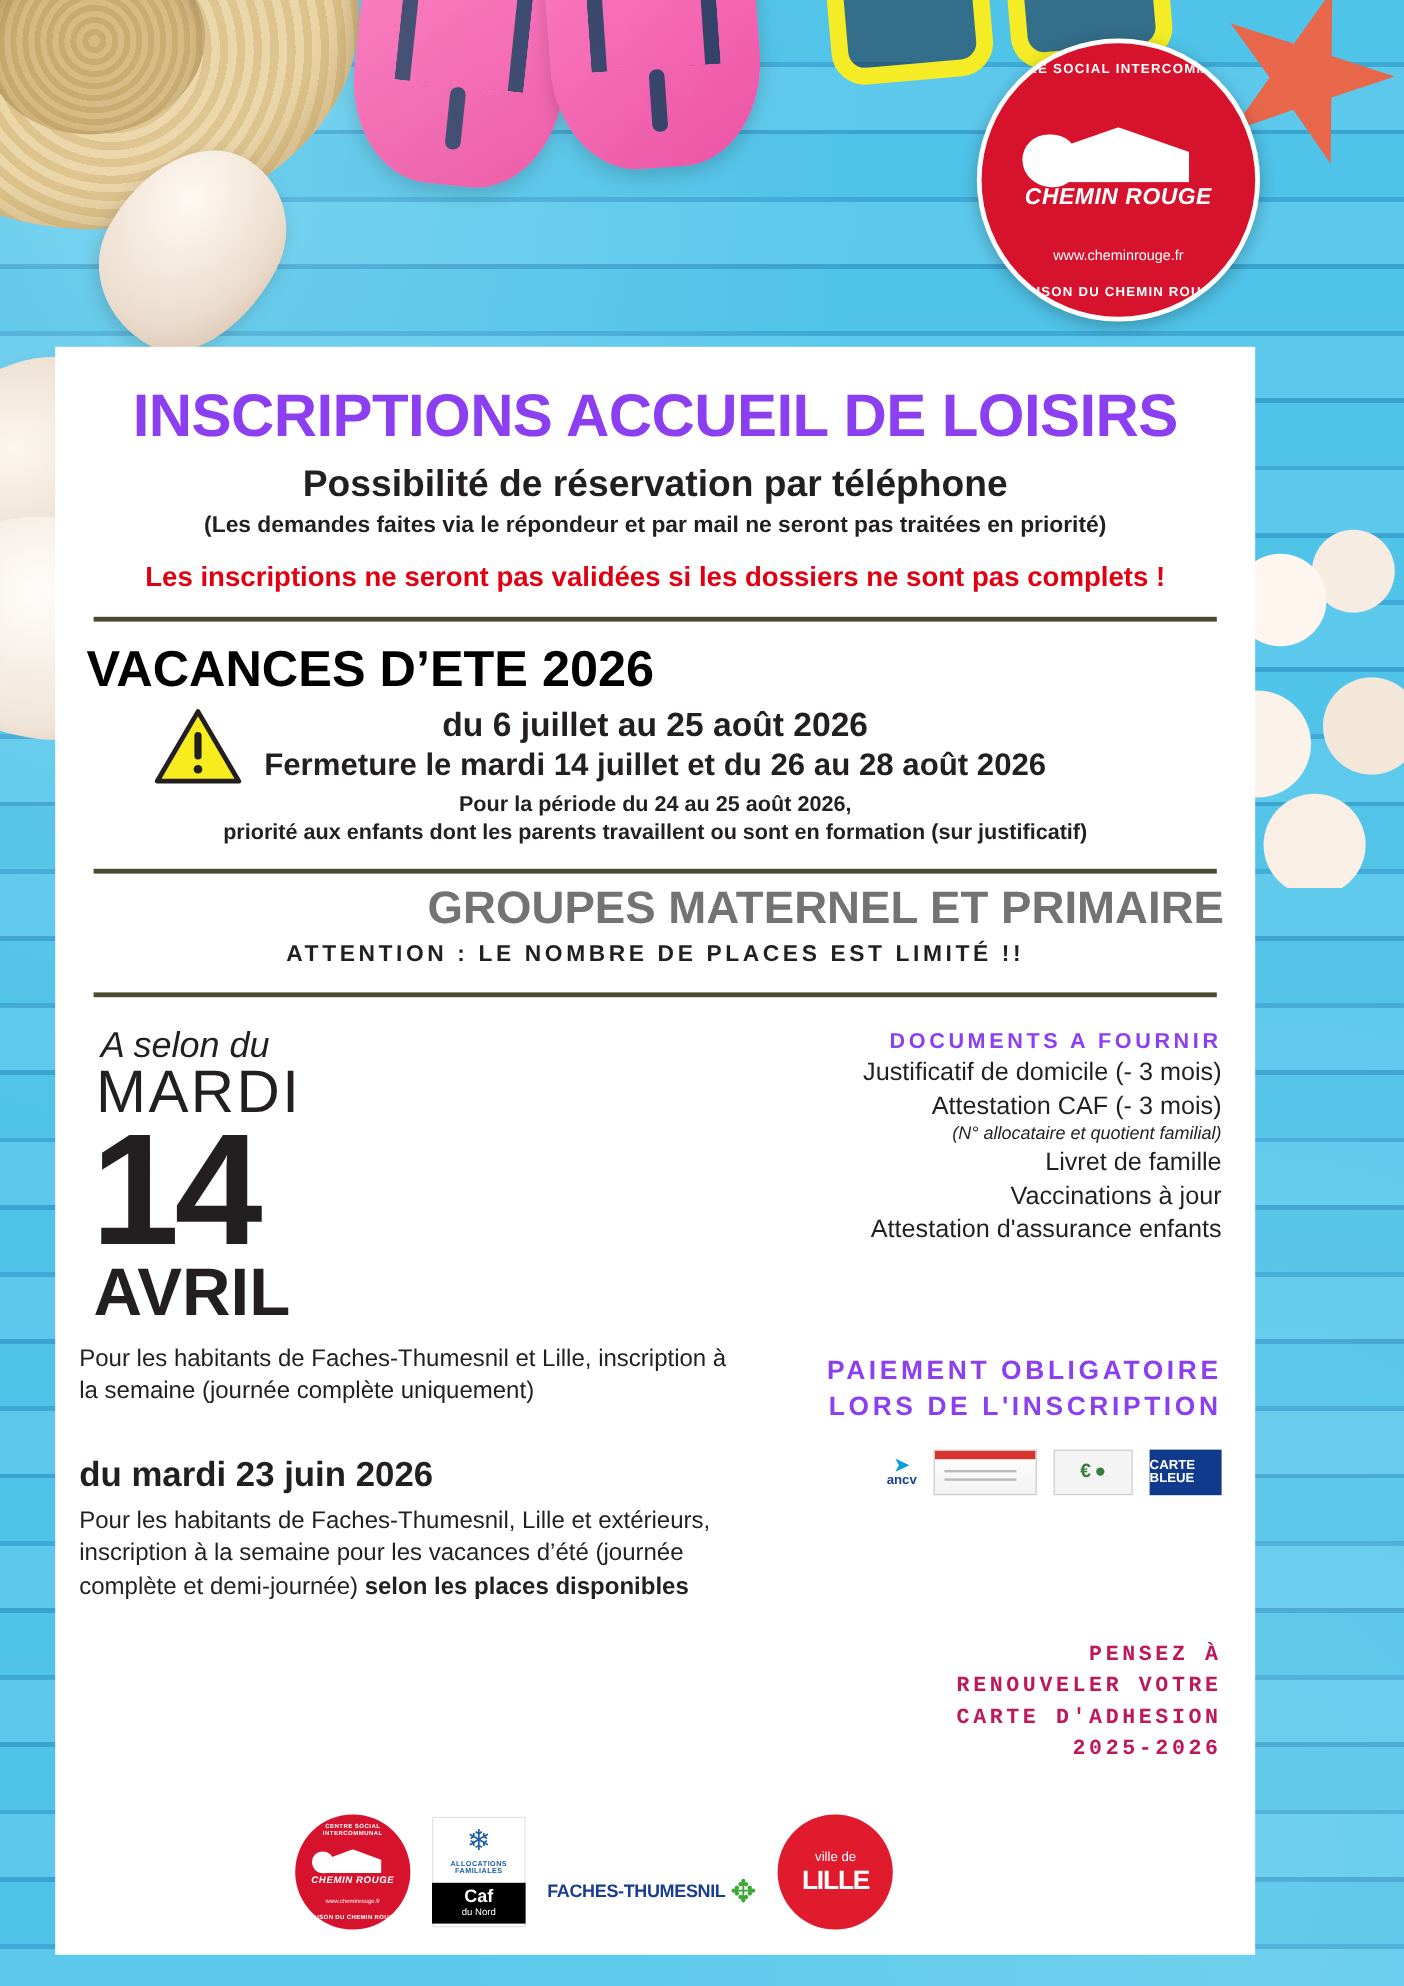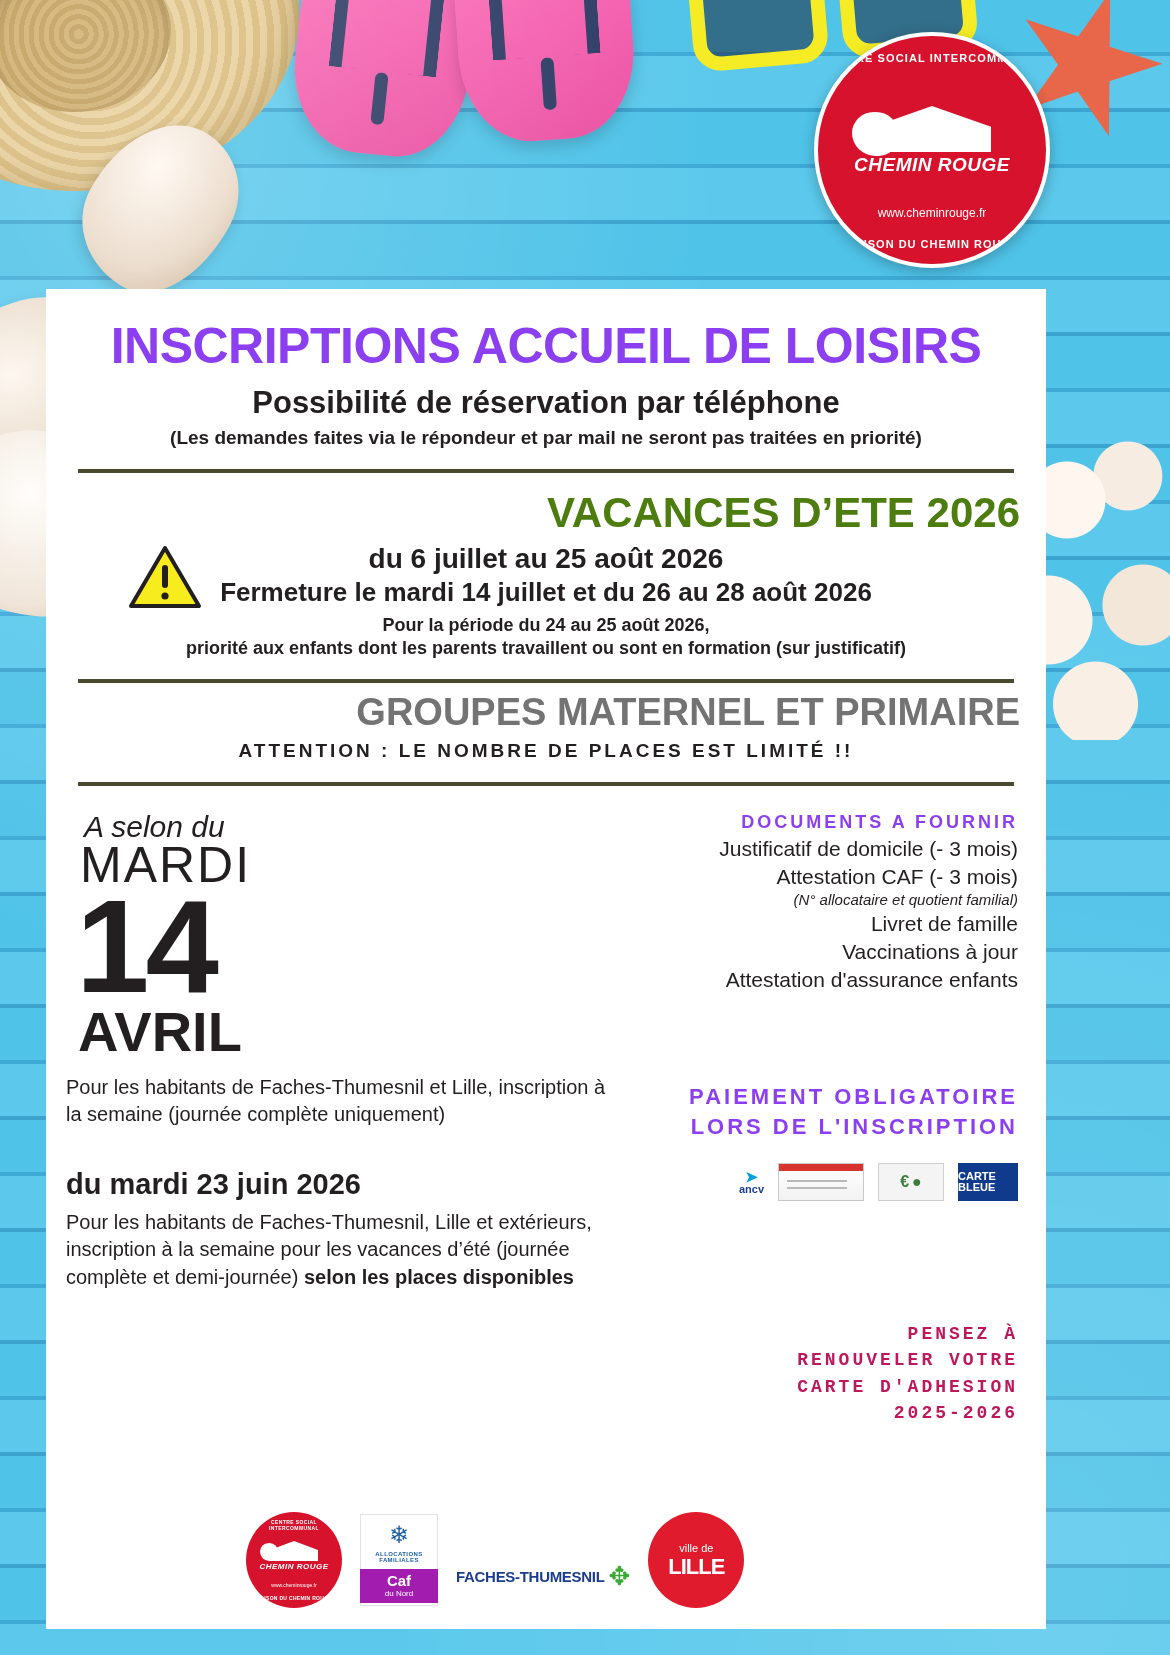--- a/index.html
+++ b/index.html
@@ -253,24 +253,24 @@
   }
 
   .rule {
     height: 4px;
     background: #4a4a2e;
     margin: 20px 32px 0 32px;
   }
 
   .section2 { position: relative; margin-top: 16px; }
   .vac-title {
-    text-align: right;
+    text-align: left;
     font-size: 42px;
     font-weight: bold;
-    color: #4d7c0f;
+    color: #000000;
   }
   .vac-dates {
     text-align: center;
     font-size: 28px;
     font-weight: bold;
     color: #231f20;
     margin-top: 6px;
   }
   .vac-close {
     text-align: center;
@@ -480,21 +480,21 @@
     border: 1px solid #e3e3e3;
     display: flex; flex-direction: column; align-items: center; justify-content: flex-start;
     padding-top: 8px;
     flex: none;
   }
   .caf-flake { color: #1a5fa8; font-size: 24px; line-height: 1; }
   .caf-al { font-size: 6px; font-weight: bold; color: #1a5fa8; letter-spacing: .4px; text-align:center; margin-top: 4px;}
   .caf-band {
     margin-top: 6px;
     width: 78px; height: 34px;
-    background: #a21caf;
+    background: #000000;
     color:#fff;
     display:flex; flex-direction:column; align-items:center; justify-content:center;
     line-height:1.1;
   }
   .caf-band .c1 { font-size: 15px; font-weight: bold; }
   .caf-band .c2 { font-size: 8px; }
 
   .faches {
     display: flex; align-items: center; gap: 4px; flex: none; margin-top: 32px;
   }
@@ -543,20 +543,21 @@
   <div class="logo-url">www.cheminrouge.fr</div>
   <div class="logo-bot-text">MAISON DU CHEMIN ROUGE</div>
 </div>
 
 <div id="card">
 
   <div class="pad">
     <h1 class="title">INSCRIPTIONS ACCUEIL DE LOISIRS</h1>
     <div class="subtitle">Possibilité de réservation par téléphone</div>
     <div class="subnote">(Les demandes faites via le répondeur et par mail ne seront pas traitées en priorité)</div>
+    <div class="warning-red">Les inscriptions ne seront pas validées si les dossiers ne sont pas complets !</div>
   </div>
 
   <div class="rule"></div>
 
   <div class="section2 pad">
     <svg class="warn-tri" viewBox="0 0 74 64">
       <polygon points="37,3 71,61 3,61" fill="#f7ec1e" stroke="#231f20" stroke-width="4" stroke-linejoin="round"></polygon>
       <rect x="34" y="20" width="6" height="23" rx="3" fill="#231f20"></rect>
       <circle cx="37" cy="51" r="3.6" fill="#231f20"></circle>
     </svg>

